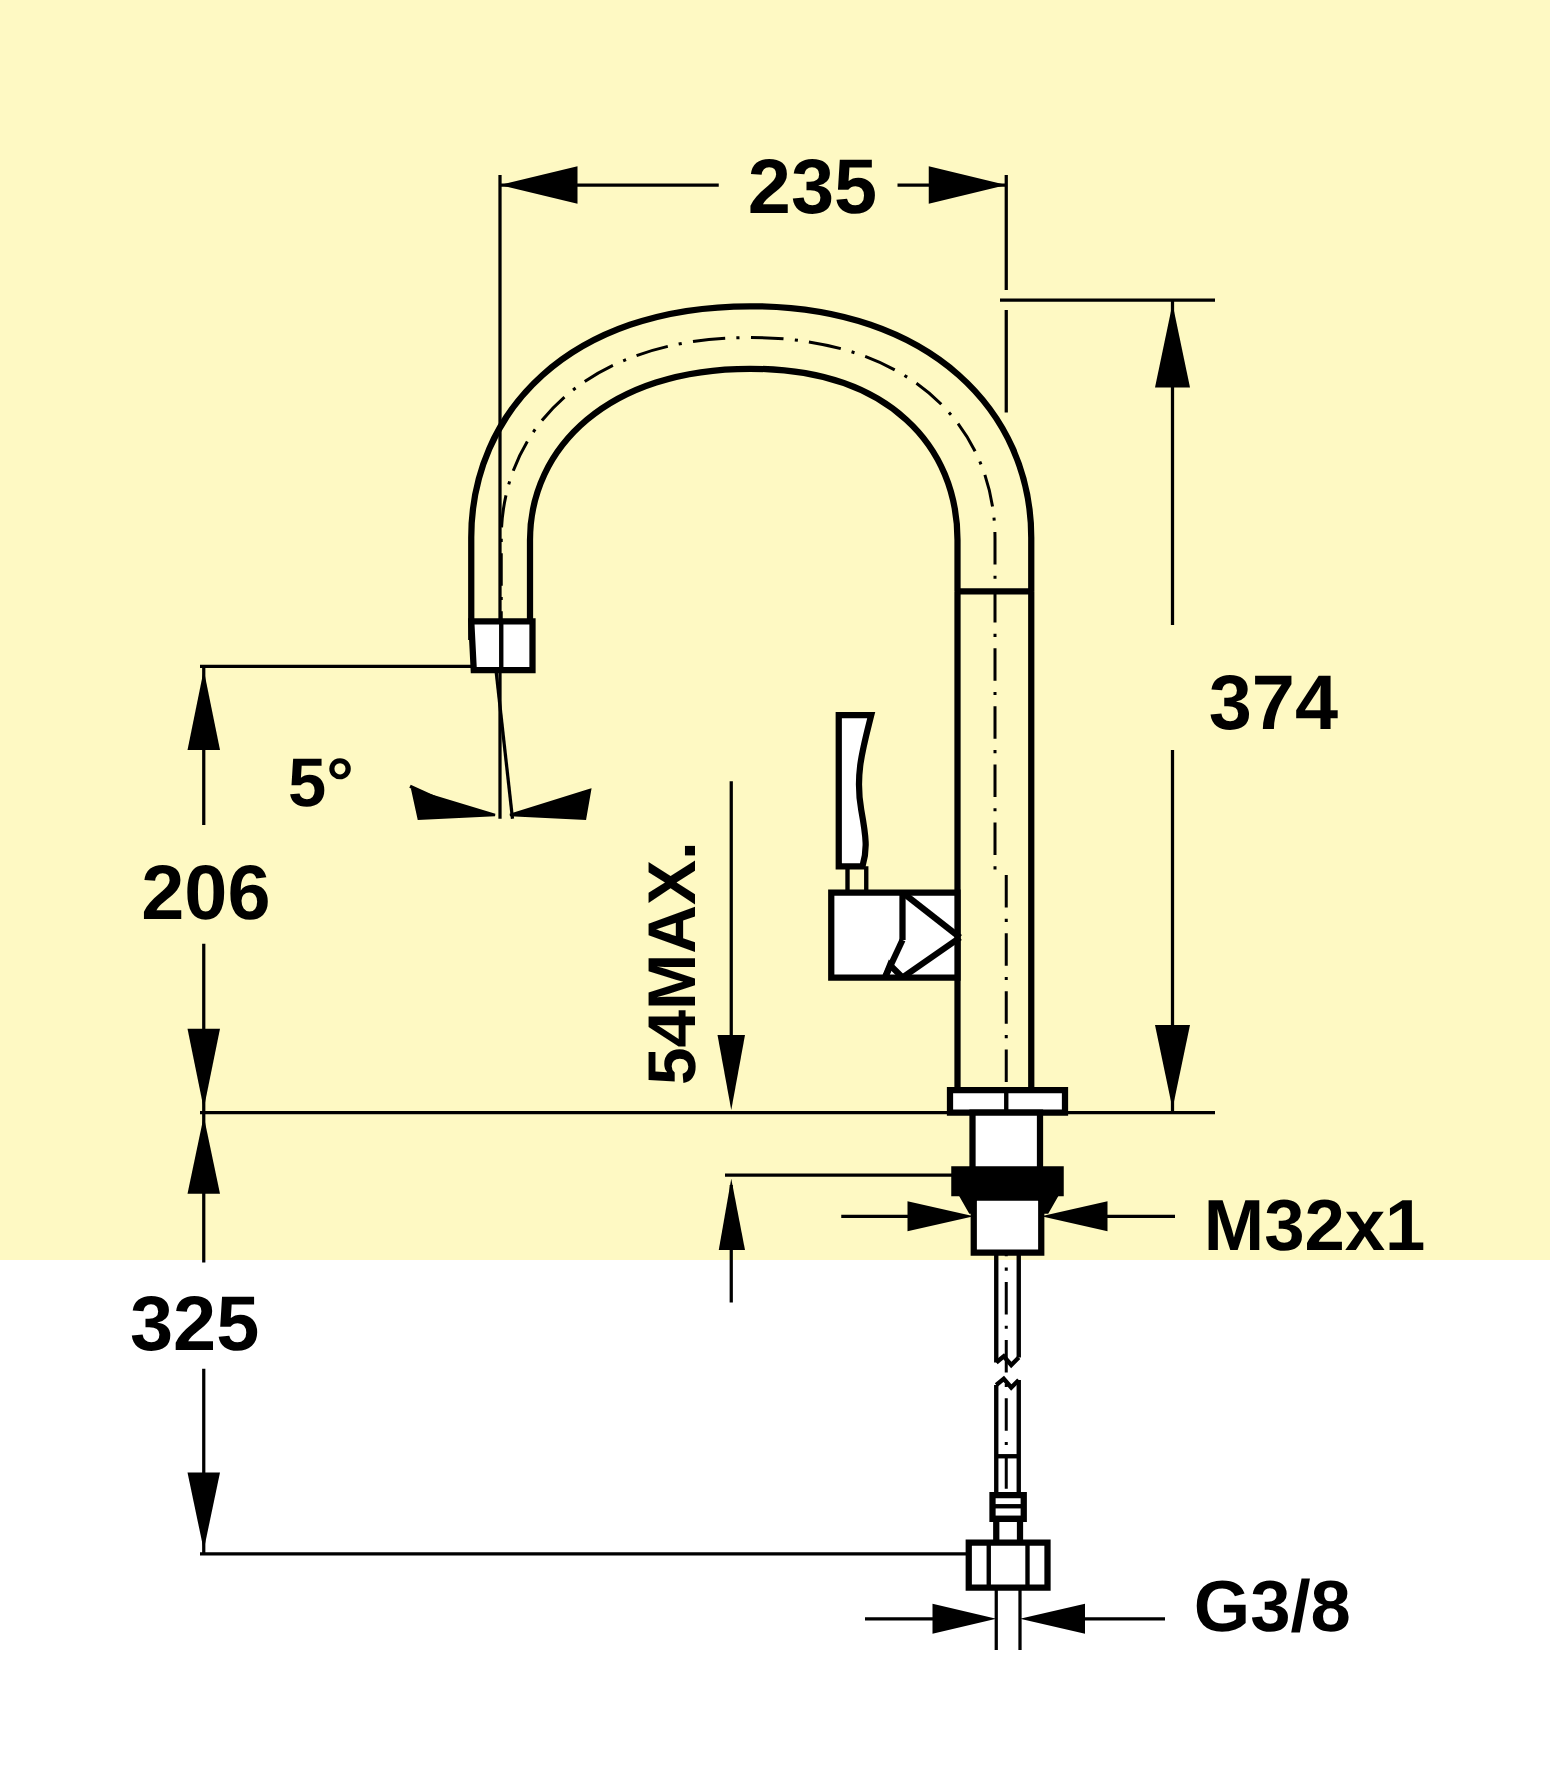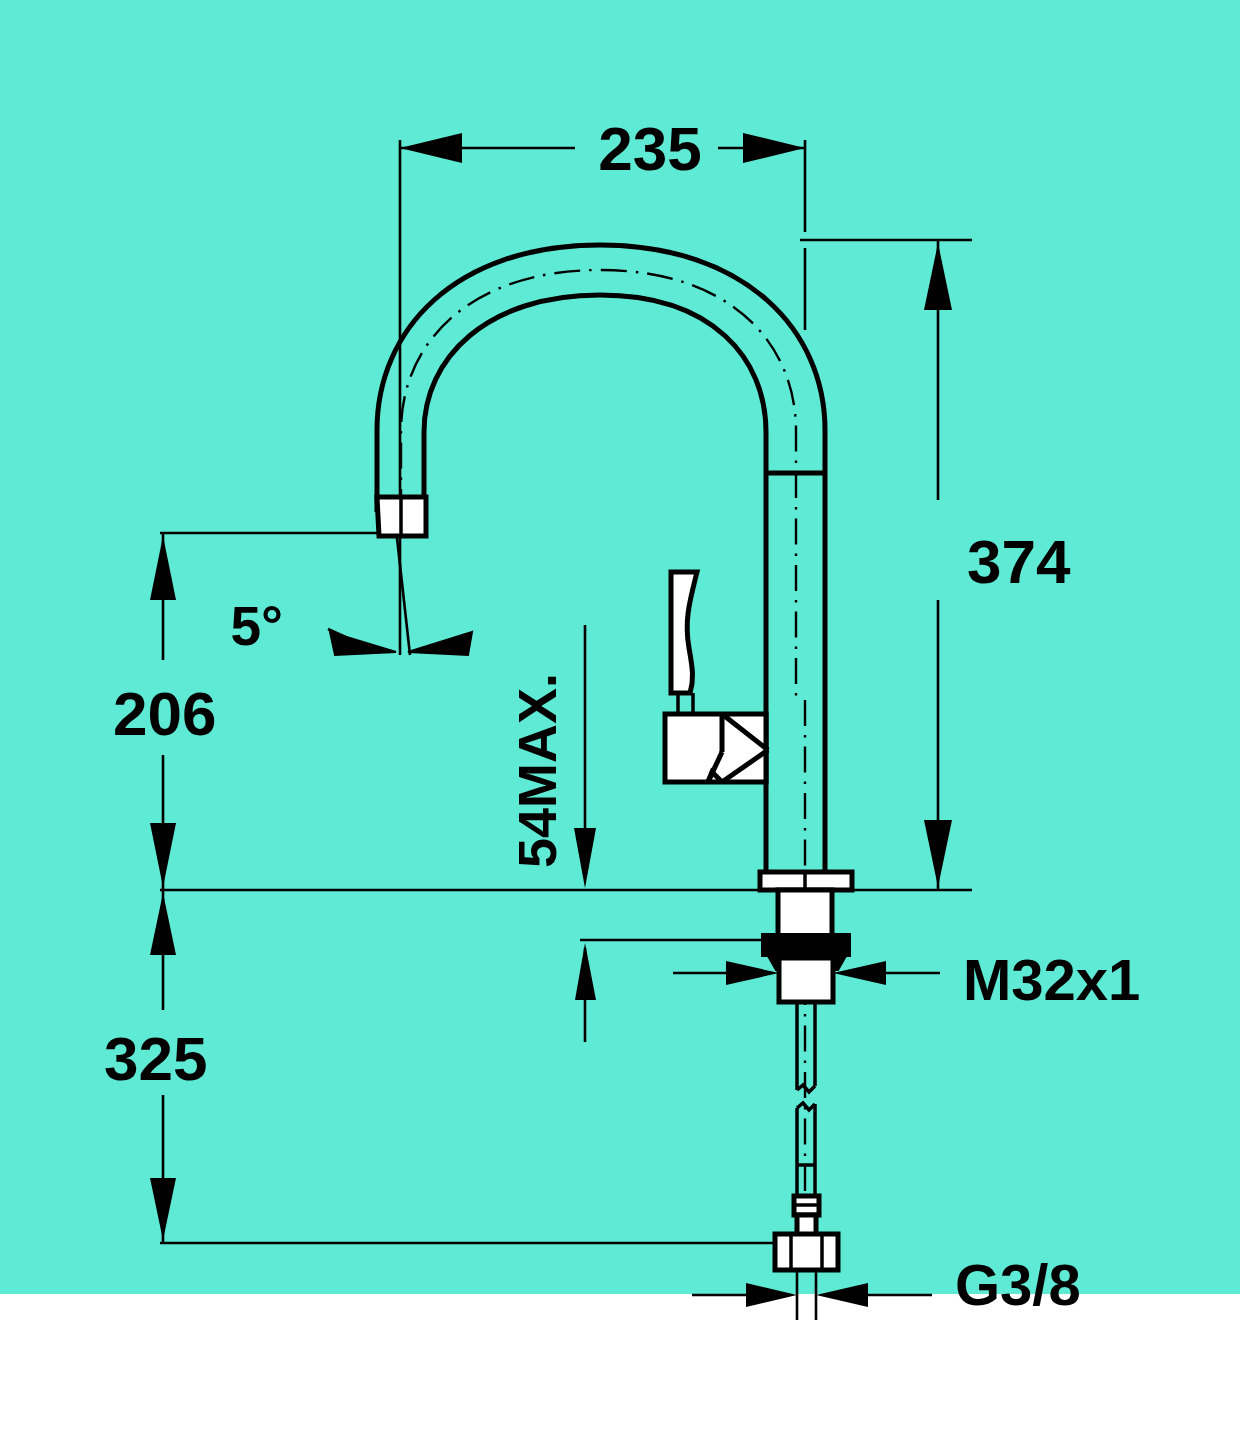--- a/index.html
+++ b/index.html
@@ -10,22 +10,22 @@
   }
   body {
     width: 1240px;
     height: 1430px;
     font-family: "Liberation Sans", sans-serif;
     overflow: hidden;
   }
   #drawing-root {
     position: relative;
     width: 1240px;
-    height: 1294px;
-    background: #5eead4;
+    height: 1008px;
+    background: #fef9c3;
   }
   svg#tech-drawing {
     display: block;
     width: 1240px;
     height: 1430px;
   }
   .dim-text {
     font-family: "Liberation Sans", sans-serif;
     font-weight: bold;
     fill: #000000;

